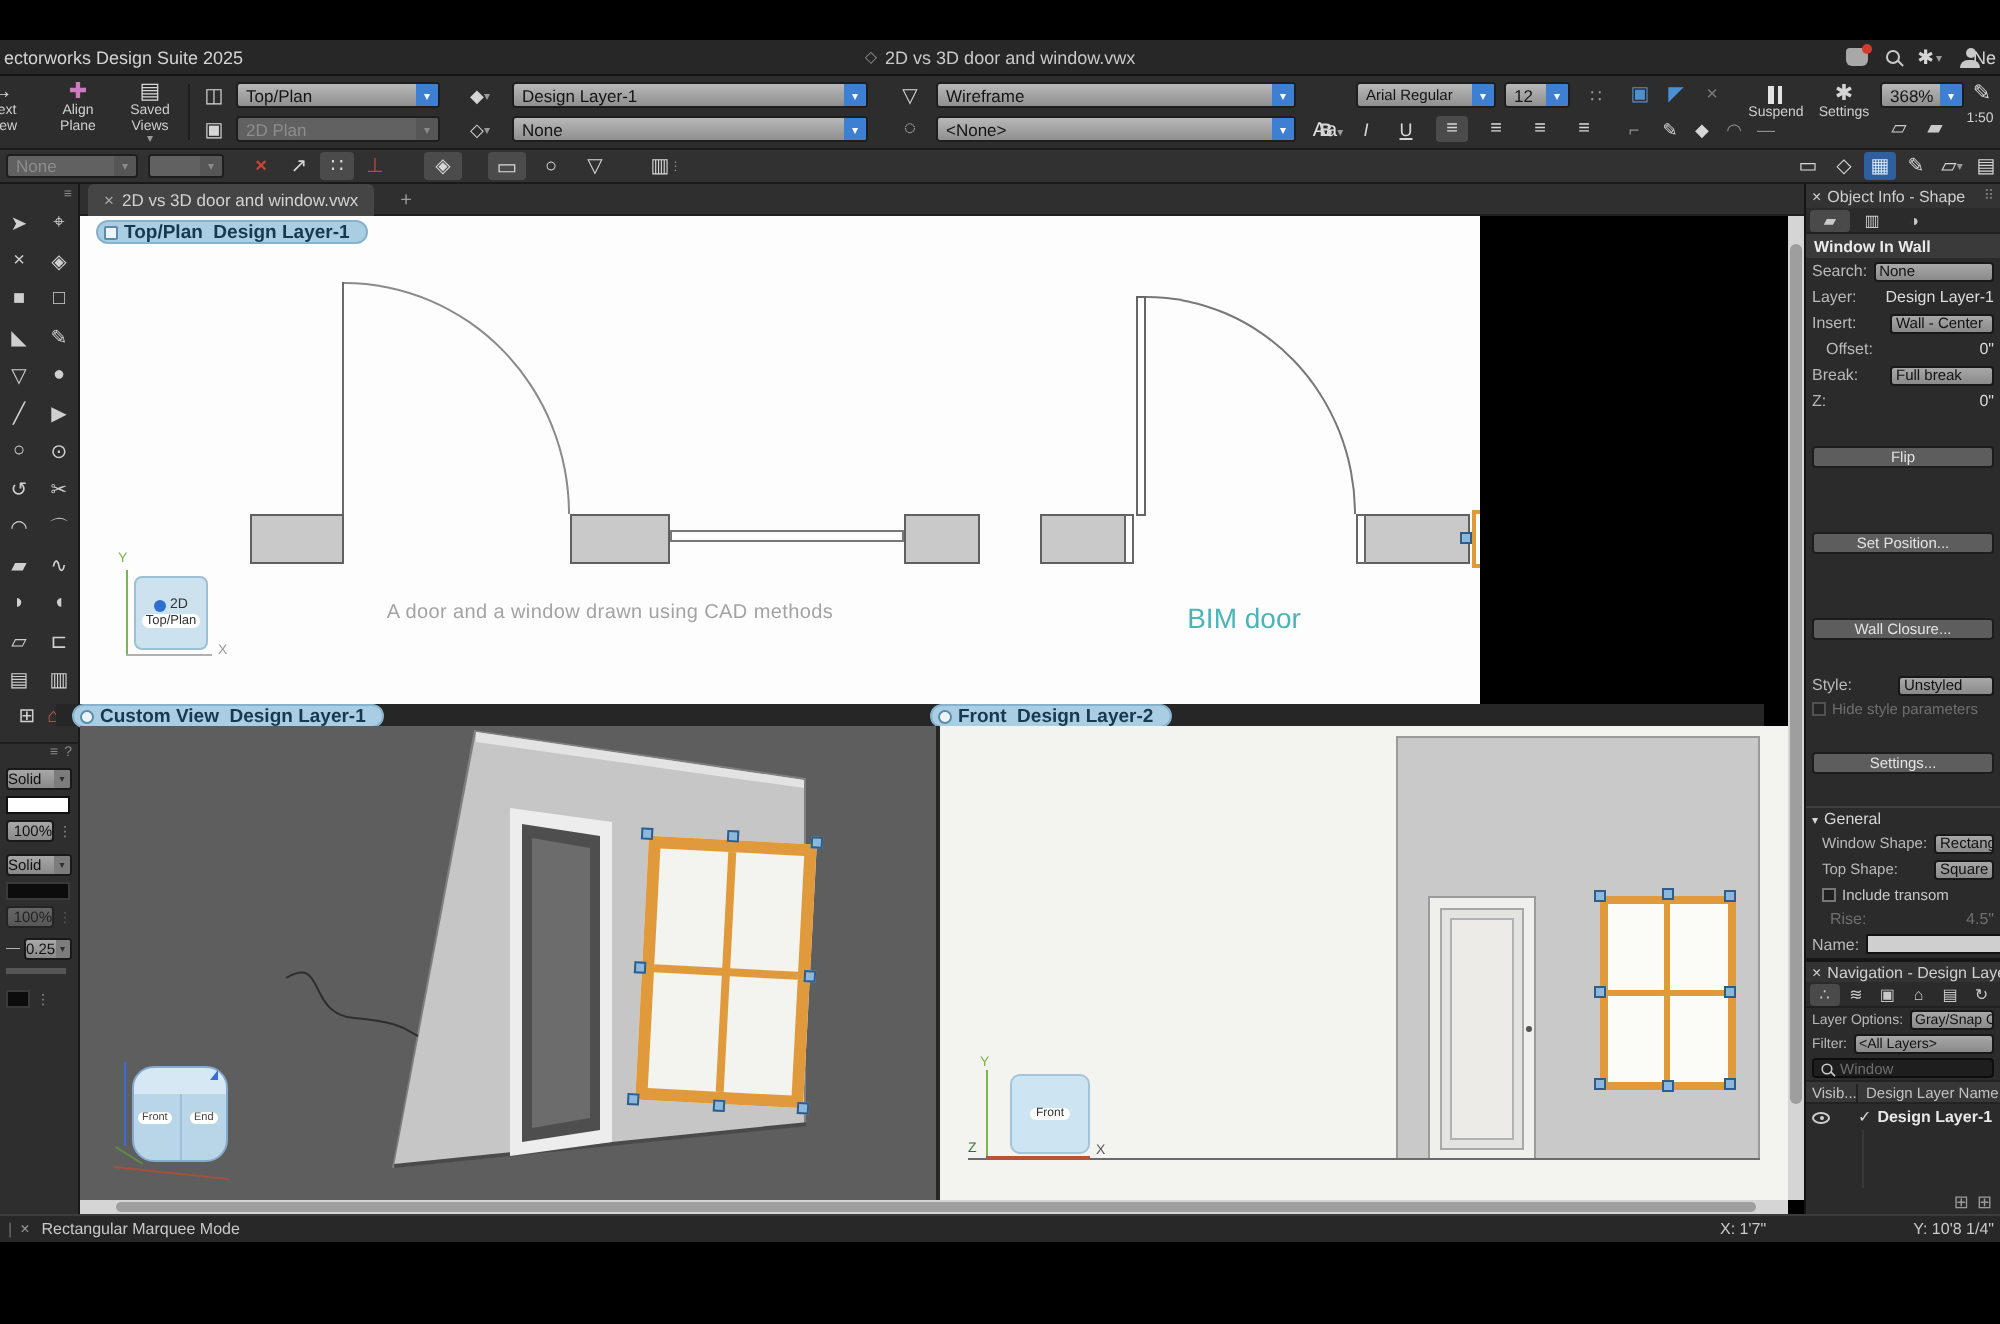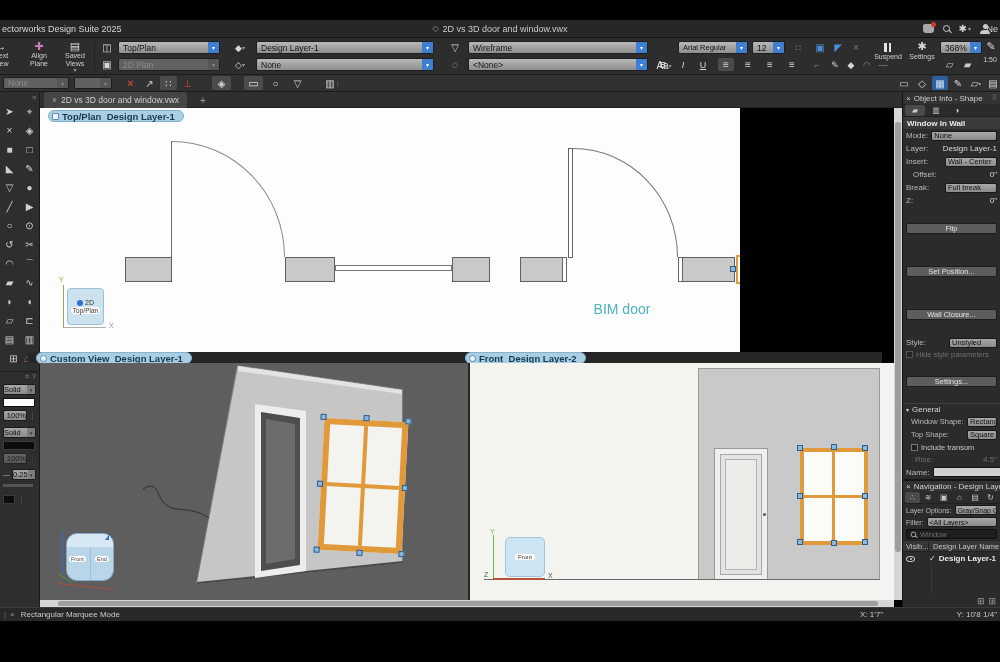--- a/index.html
+++ b/index.html
@@ -420,20 +420,21 @@
 
     <div class="ab" style="left:694px;top:145px;width:118px;height:33px">
       <div class="ab" style="left:2px;top:2px;width:114px;height:29px;border:2px solid #e09a3c;background:#fff"></div>
       <div class="ab" style="left:12px;top:15.5px;width:94px;height:1px;background:#e09a3c"></div>
       <div class="ab" style="left:8px;top:12px;width:7px;height:9px;border:1px solid #e09a3c;background:#fff"></div>
       <div class="ab" style="left:103px;top:12px;width:7px;height:9px;border:1px solid #e09a3c;background:#fff"></div>
       <span class="handle" style="left:-4px;top:13px"></span>
       <span class="handle" style="left:115px;top:13px"></span>
     </div>
 
+    <div class="ab capt" style="left:75px;top:193px;width:380px;text-align:center;font-size:10px;letter-spacing:.2px">A door and a window drawn using CAD methods</div>
     <div class="ab teal" style="left:532px;top:193px;width:100px;text-align:center;font-size:14px">BIM door</div>
     <div class="ab teal" style="left:702px;top:193px;width:100px;text-align:center;font-size:10px">BIM window</div>
 
     <div class="ab" style="left:19px;top:168px;font-size:7px;color:#7ab648">Y</div>
     <div class="ab" style="left:23px;top:177px;width:1px;height:43px;background:#7ab648"></div>
     <div class="ab" style="left:23px;top:219px;width:43px;height:1px;background:#b0b0b0"></div>
     <div class="ab" style="left:69px;top:214px;font-size:7px;color:#999">X</div>
     <div class="ab" style="left:27px;top:180px;width:37px;height:37px;background:#cde2ef;border:1px solid #9cc0d6;border-radius:4px;display:flex;flex-direction:column;align-items:center;justify-content:center;gap:1px">
       <div style="display:flex;align-items:center;gap:2px">
           <span style="width:6px;height:6px;border-radius:50%;background:#2f6fd0;display:inline-block"></span>
@@ -537,21 +538,21 @@
       <span>Object Info - Shape</span>
       <span class="drag">⠿</span>
     </div>
     <div class="p-tabs">
       <span class="active">▰</span>
       <span>▥</span>
       <span>◑</span>
     </div>
     <div class="p-sub">Window In Wall</div>
     <div class="prow">
-        <span>Mode:</span>
+        <span>Search:</span>
         <div class="opill" style="flex:1"><span>None</span></div>
       </div>
     <div class="prow">
         <span>Layer:</span>
         <span class="pval">Design Layer-1</span>
       </div>
     <div class="prow">
         <span>Insert:</span>
         <div class="opill" style="margin-left:auto;width:52px"><span>Wall - Center</span></div>
       </div>

